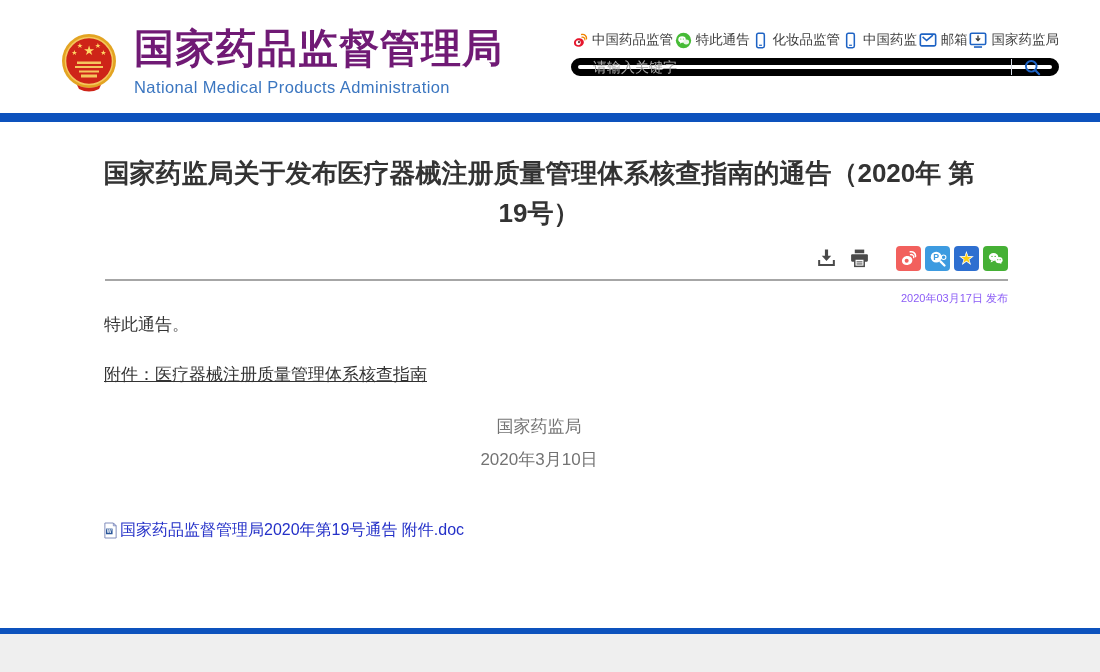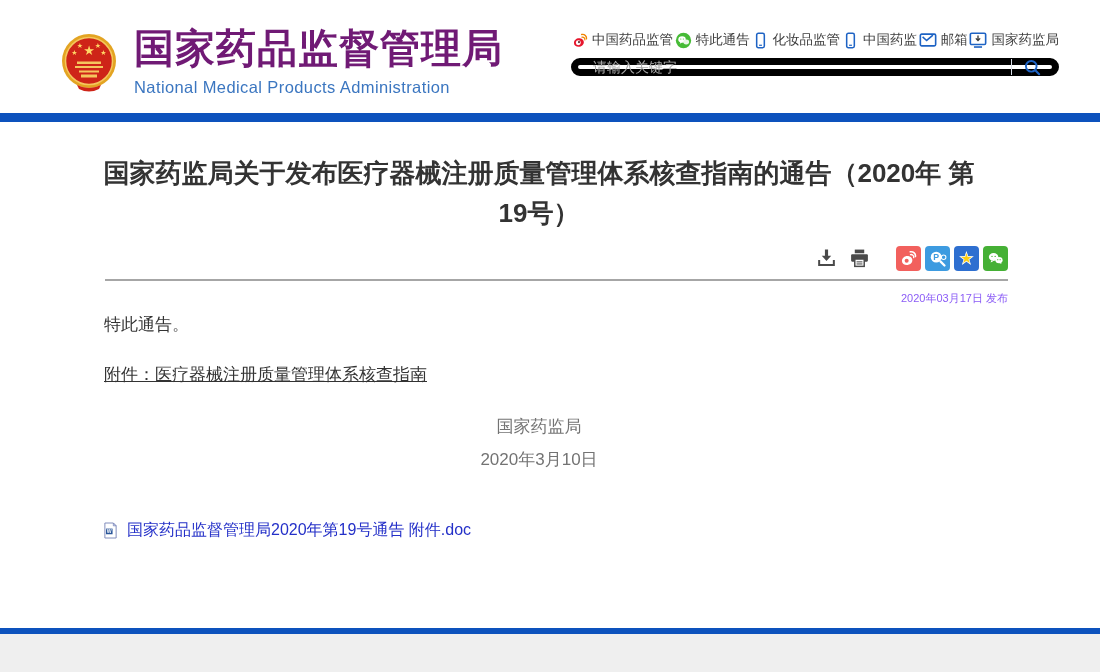--- a/index.html
+++ b/index.html
@@ -43,21 +43,21 @@
 
   .title-sep { border:none; border-top:2px solid #A6A6A6; margin:8px 0 0 35px; }
   .pub-date { text-align:right; color:#8b5cf6; font-size:11px; margin-top:10px; }
 
   .body-p { font-size:17px; line-height:38px; color:#333; text-indent:2em; text-align:justify; }
   .p-first { margin-top:30px; }
   .p-attach { margin-top:12px;text-decoration:underline; }
 
   .signature { text-align:center; font-size:17px; color:#737373; line-height:33px; margin-top:16px; }
 
-  .attachment-link { display:inline-flex; align-items:center; gap:9px; margin:26px 0 0 33px; font-size:16px; color:#2430C8; text-decoration:none; cursor:pointer; }
+  .attachment-link { display:inline-flex; align-items:center; gap:2px; margin:26px 0 0 33px; font-size:16px; color:#2430C8; text-decoration:none; cursor:pointer; }
 
   
   .blue-bar-bottom { height:6px; background:#0D52BD; flex:0 0 auto; }
   .footer-gray { height:38px; background:#EFEFEF; flex:0 0 auto; }
 </style>
 </head>
 <body>
 
 <div class="page">
 

